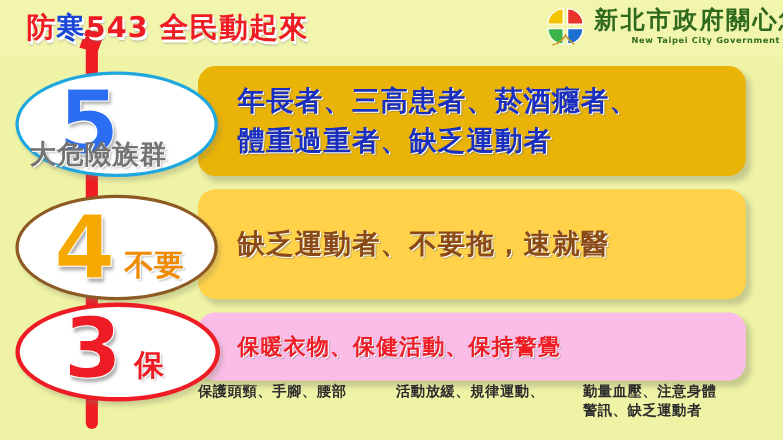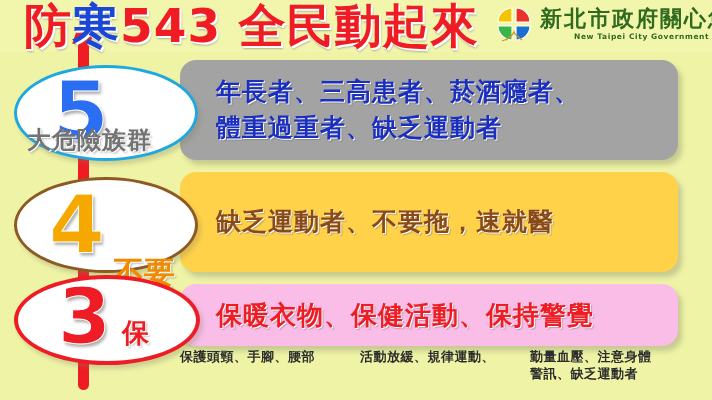--- a/index.html
+++ b/index.html
@@ -65,21 +65,21 @@
     position: absolute;
     left: 0; top: 0;
     width: 712px; height: 52px;
     z-index: 6;
   }
   .title {
     position: absolute;
     left: 24px;
     top: 2px;
     font-family: "DejaVu Sans", "Liberation Sans", sans-serif;
-    font-size: 47px;
+    font-size: 26px;
     font-weight: bold;
     letter-spacing: 1px;
     white-space: nowrap;
     line-height: 48px;
     text-shadow:
       1px 1px 0 #ffffff, 2px 2px 0 #ffffff,
       2px 3px 2px rgba(120,120,120,0.55);
   }
   .title .t-red { color: #ef1c24; }
   .title .t-blue { color: #1a47d8; }
@@ -136,21 +136,21 @@
 
   .panel {
     position: absolute;
     left: 180px;
     top: 0;
     width: 498px;
     height: 100%;
     border-radius: 16px;
     box-shadow: 4px 5px 5px rgba(130,130,100,0.35);
   }
-  .row-1 .panel { background: #a3a3a3; }
+  .row-1 .panel { background: #eab308; }
   .row-2 .panel { background: #ffd24a; }
   .row-3 .panel { background: #f9bde8; }
 
   .panel-text {
     position: absolute;
     left: 36px;
     top: 0;
     right: 14px;
     height: 100%;
     display: flex;
@@ -165,21 +165,21 @@
     color: #1a2fbe;
     text-shadow: 1px 1px 0 #ffffff, 2px 2px 1px rgba(110,110,110,0.45);
   }
   .row-2 .panel-text {
     color: #8a4a18;
     text-shadow: 1px 1px 0 #ffffff, 2px 2px 1px rgba(110,110,110,0.40);
   }
   .row-3 .panel-text {
     color: #ee1c24;
     text-shadow: 1px 1px 0 #ffffff, 2px 2px 1px rgba(110,110,110,0.40);
-    font-size: 26px;
+    font-size: 20px;
   }
   .panel-line { white-space: nowrap; }
 
   
   .badge {
     position: absolute;
     left: 14px;
     width: 178px;
     background: #ffffff;
     border-radius: 50%;
@@ -230,24 +230,23 @@
   }
   .row-1 .sub-label {
     left: 10px; top: 60px;
     font-size: 24px;
     letter-spacing: 1px;
     color: #737373;
     text-shadow: 1px 1px 0 #ffffff, 2px 2px 2px rgba(110,110,110,0.45);
   }
   .row-2 .sub-label {
     left: 96px; top: 48px;
-    font-size: 31px;
+    font-size: 27px;
     color: #f08a00;
     text-shadow: 1px 1px 0 #ffffff, 2px 2px 2px rgba(110,110,110,0.45);
-    margin-top: 29px;
   }
   .row-3 .sub-label {
     left: 104px; top: 40px;
     font-size: 27px;
     color: #ee1c24;
     text-shadow: 1px 1px 0 #ffffff, 2px 2px 2px rgba(110,110,110,0.40);
   }
 
   
   .footnotes {

